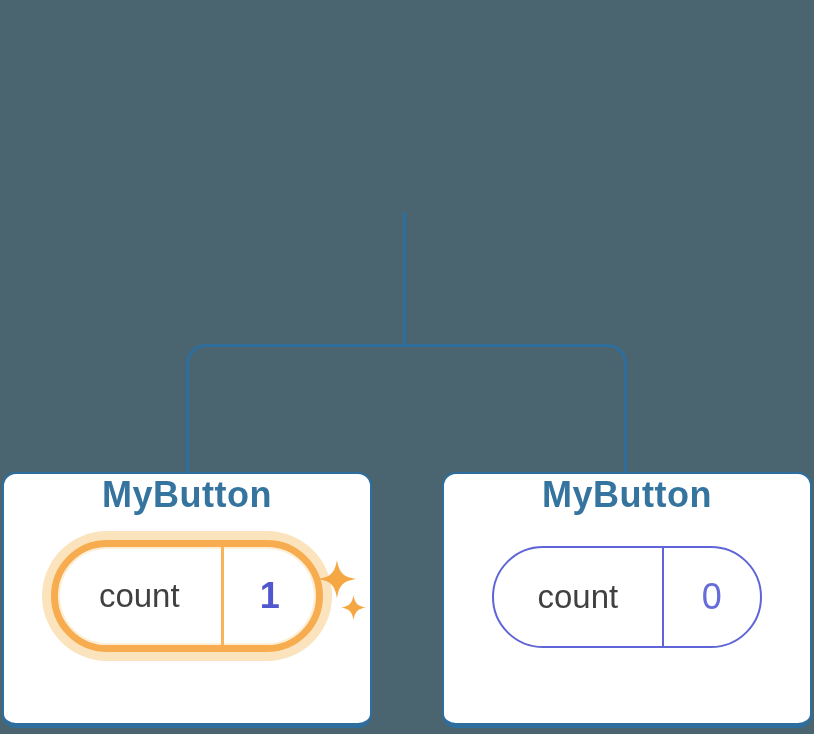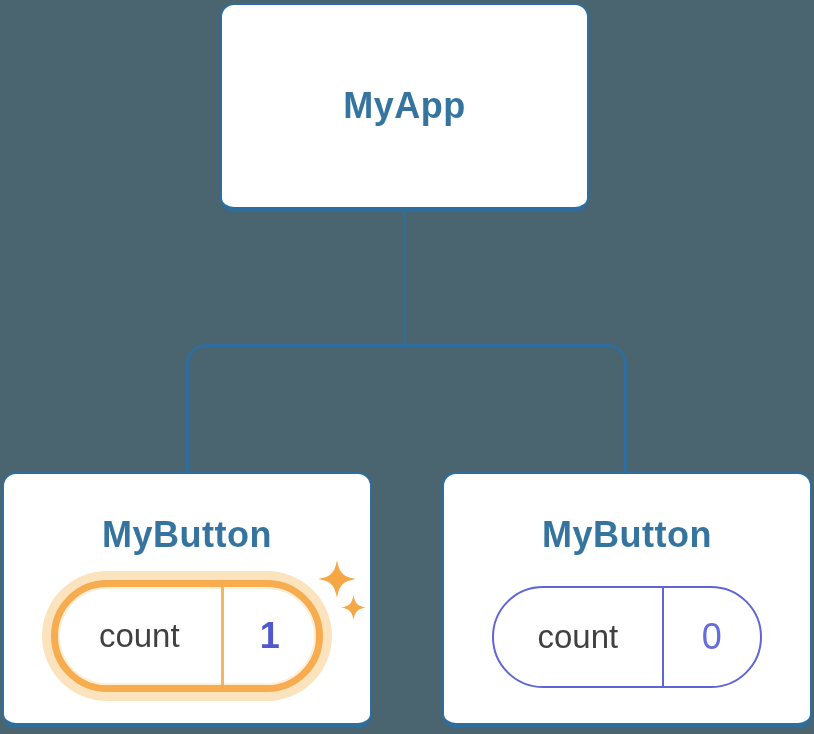--- a/index.html
+++ b/index.html
@@ -35,21 +35,21 @@
   }
   .child-card.left  { left: 2px; }
   .child-card.right { left: 442px; }
   .card-title {
     color: #35749f;
     font-size: 36px;
     font-weight: 600;
     letter-spacing: 0.5px;
     white-space: nowrap;
   }
-  .child-card .card-title { margin-top: 40px; }
+  .child-card .card-title { }
   
   .stem {
     position: absolute;
     left: 403px; top: 212px;
     width: 3px; height: 135px;
     background: #2e6e9e;
   }
   .bracket {
     position: absolute;
     left: 186px; top: 344px;
@@ -98,23 +98,20 @@
   
   .sparkle { position: absolute; }
   .sparkle-big   { left: 314px; top: 86px;  width: 38px; height: 38px; }
   .sparkle-small { left: 337px; top: 121px; width: 25px; height: 25px; }
 </style>
 </head>
 <body>
 
 <div class="stage">
 
-  <div class="card root-card">
-    <span class="card-title">MyApp</span>
-  </div>
 
   <div class="stem"></div>
   <div class="bracket"></div>
 
   <div class="card child-card left">
     <span class="card-title">MyButton</span>
     <div class="state-pill pill-highlight">
       <div class="state-key-cell">
         <span class="state-key">count</span>
       </div>

